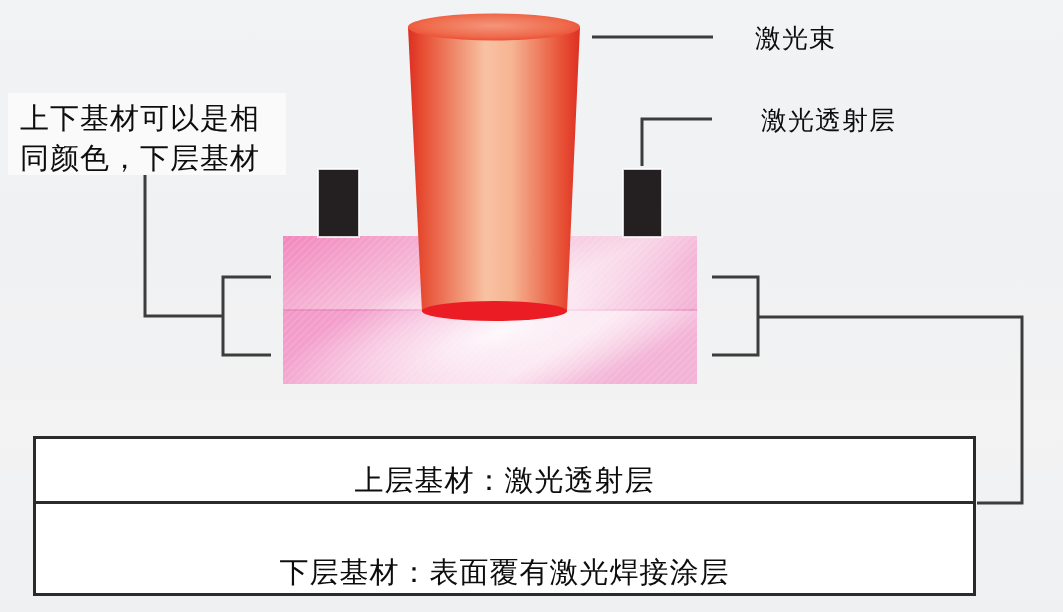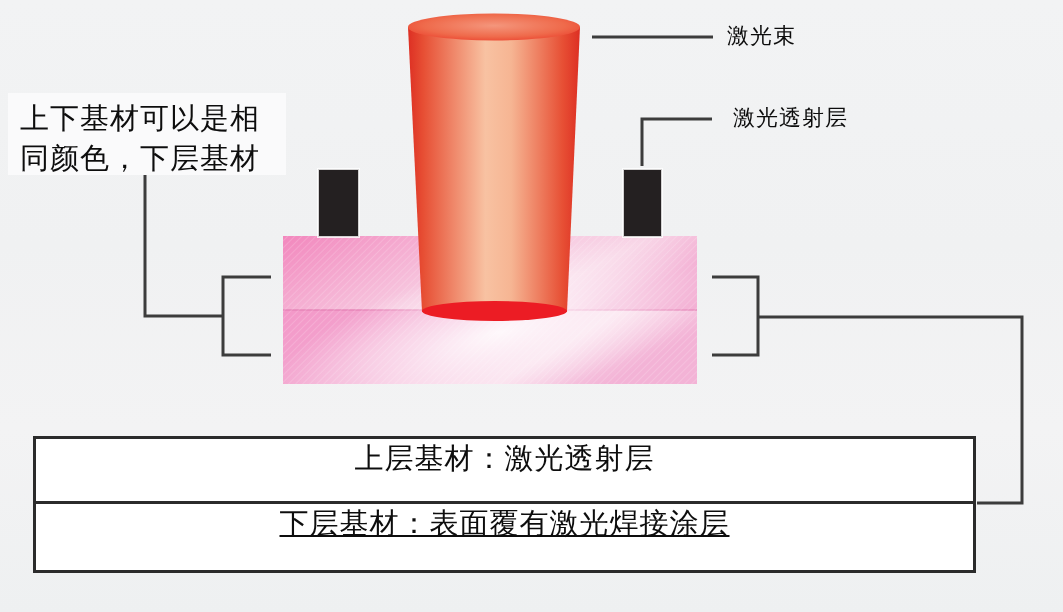--- a/index.html
+++ b/index.html
@@ -18,33 +18,33 @@
     position:absolute;left:8px;top:93px;width:278px;height:82px;
     background:#fafafb;
   }
   .note-text{
     position:absolute;left:20px;top:98px;width:270px;
     font-size:29px;line-height:40px;font-weight:500;
     color:#0d0d0d;letter-spacing:1px;white-space:nowrap;
   }
   .callout-label{
     position:absolute;
-    font-size:22px;font-weight:500;color:#0d0d0d;
-    letter-spacing:1px;white-space:nowrap;
+    font-size:26px;font-weight:500;color:#0d0d0d;
+    letter-spacing:1px;white-space:nowrap;margin-left:28px;
   }
   #laser-beam-label{left:727px;top:21px;}
   #clamp-label{left:733px;top:103px;}
   .legend-box{
     position:absolute;left:33px;width:943px;
     box-sizing:border-box;border:3px solid #2b2b2b;background:#ffffff;
-    display:flex;align-items:flex-start;justify-content:center;
+    display:flex;align-items:flex-end;justify-content:center;
     font-size:29px;font-weight:500;color:#0d0d0d;letter-spacing:1px;
   }
   #legend-upper{top:436px;height:68px;}
-  #legend-lower{top:501px;height:72px;text-decoration:underline;}
+  #legend-lower{top:501px;height:95px;}
 </style>
 </head>
 <body>
 
 <div class="stage">
 
   <svg width="1063" height="612" viewBox="0 0 1063 612">
     <defs>
       <linearGradient id="gradTopLayer" x1="0" y1="0" x2="1" y2="0.35">
         <stop offset="0" stop-color="#f287bd"></stop>

